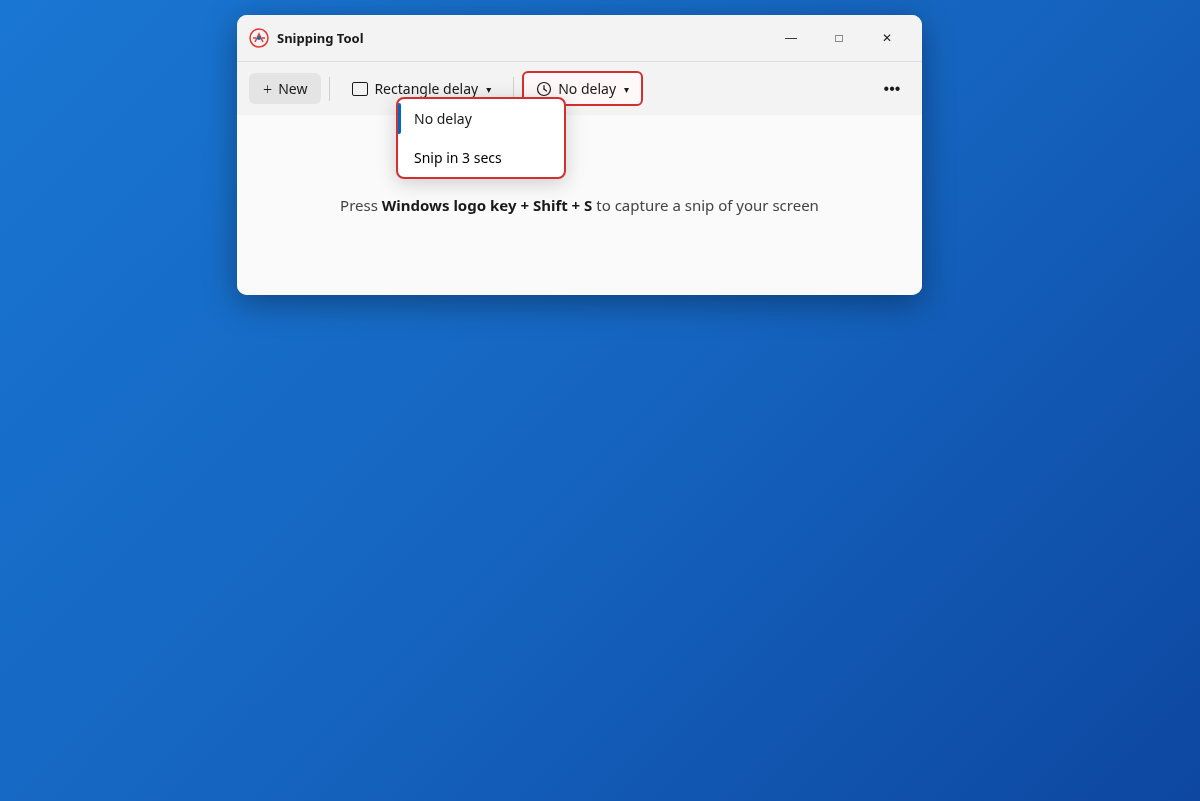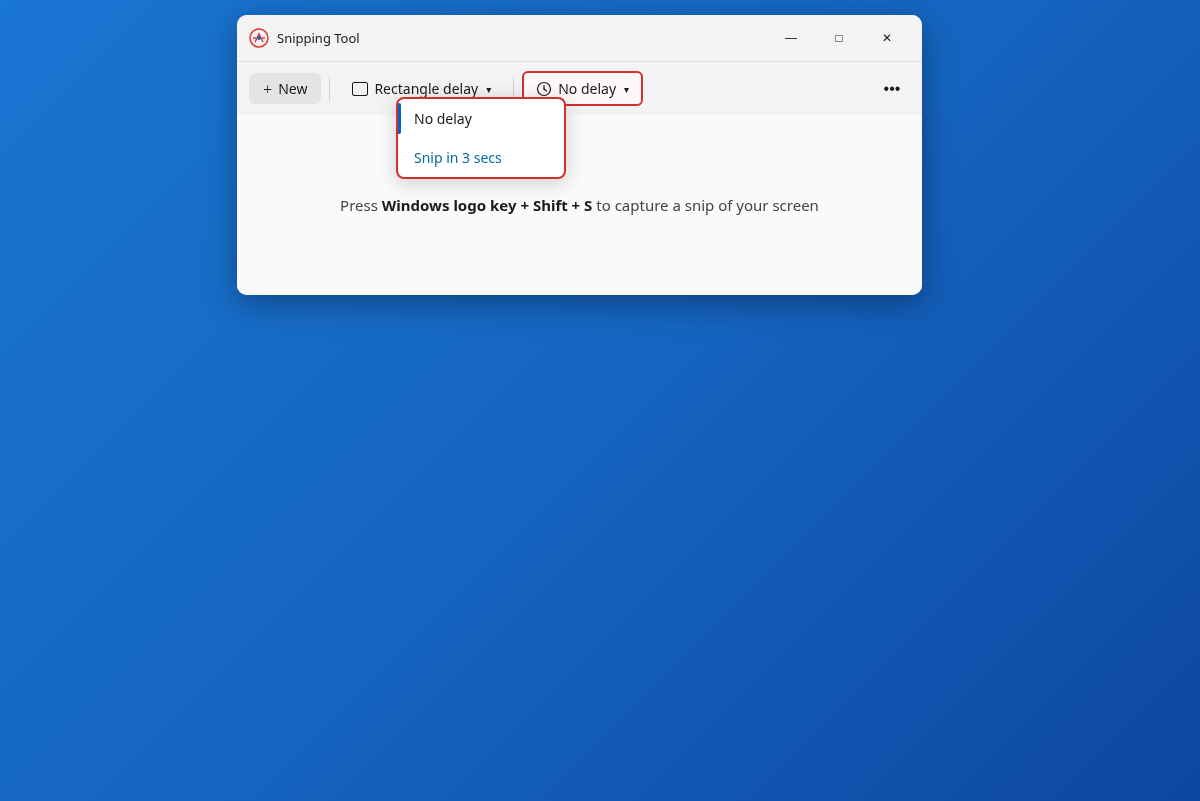--- a/index.html
+++ b/index.html
@@ -42,21 +42,21 @@
 
     .title-left {
       display: flex;
       align-items: center;
       gap: 8px;
     }
 
     .title-text {
       font-size: 13px;
       color: #1a1a1a;
-      font-weight: 400;
+      font-weight: 700;
     }
 
     .window-controls {
       display: flex;
       gap: 2px;
     }
 
     .win-btn {
       width: 46px;
       height: 32px;
@@ -170,21 +170,21 @@
       z-index: 100;
       overflow: hidden;
       border: 2px solid #d32f2f;
     }
 
     .dropdown-item {
       display: flex;
       align-items: center;
       padding: 10px 16px;
       font-size: 14px;
-      color: #0369a1;
+      color: #000000;
       cursor: pointer;
       position: relative;
       font-family: 'Segoe UI', system-ui, sans-serif;
     }
 
     .dropdown-item.selected {
       color: #1a1a1a;
     }
 
     .dropdown-item.selected::before {

